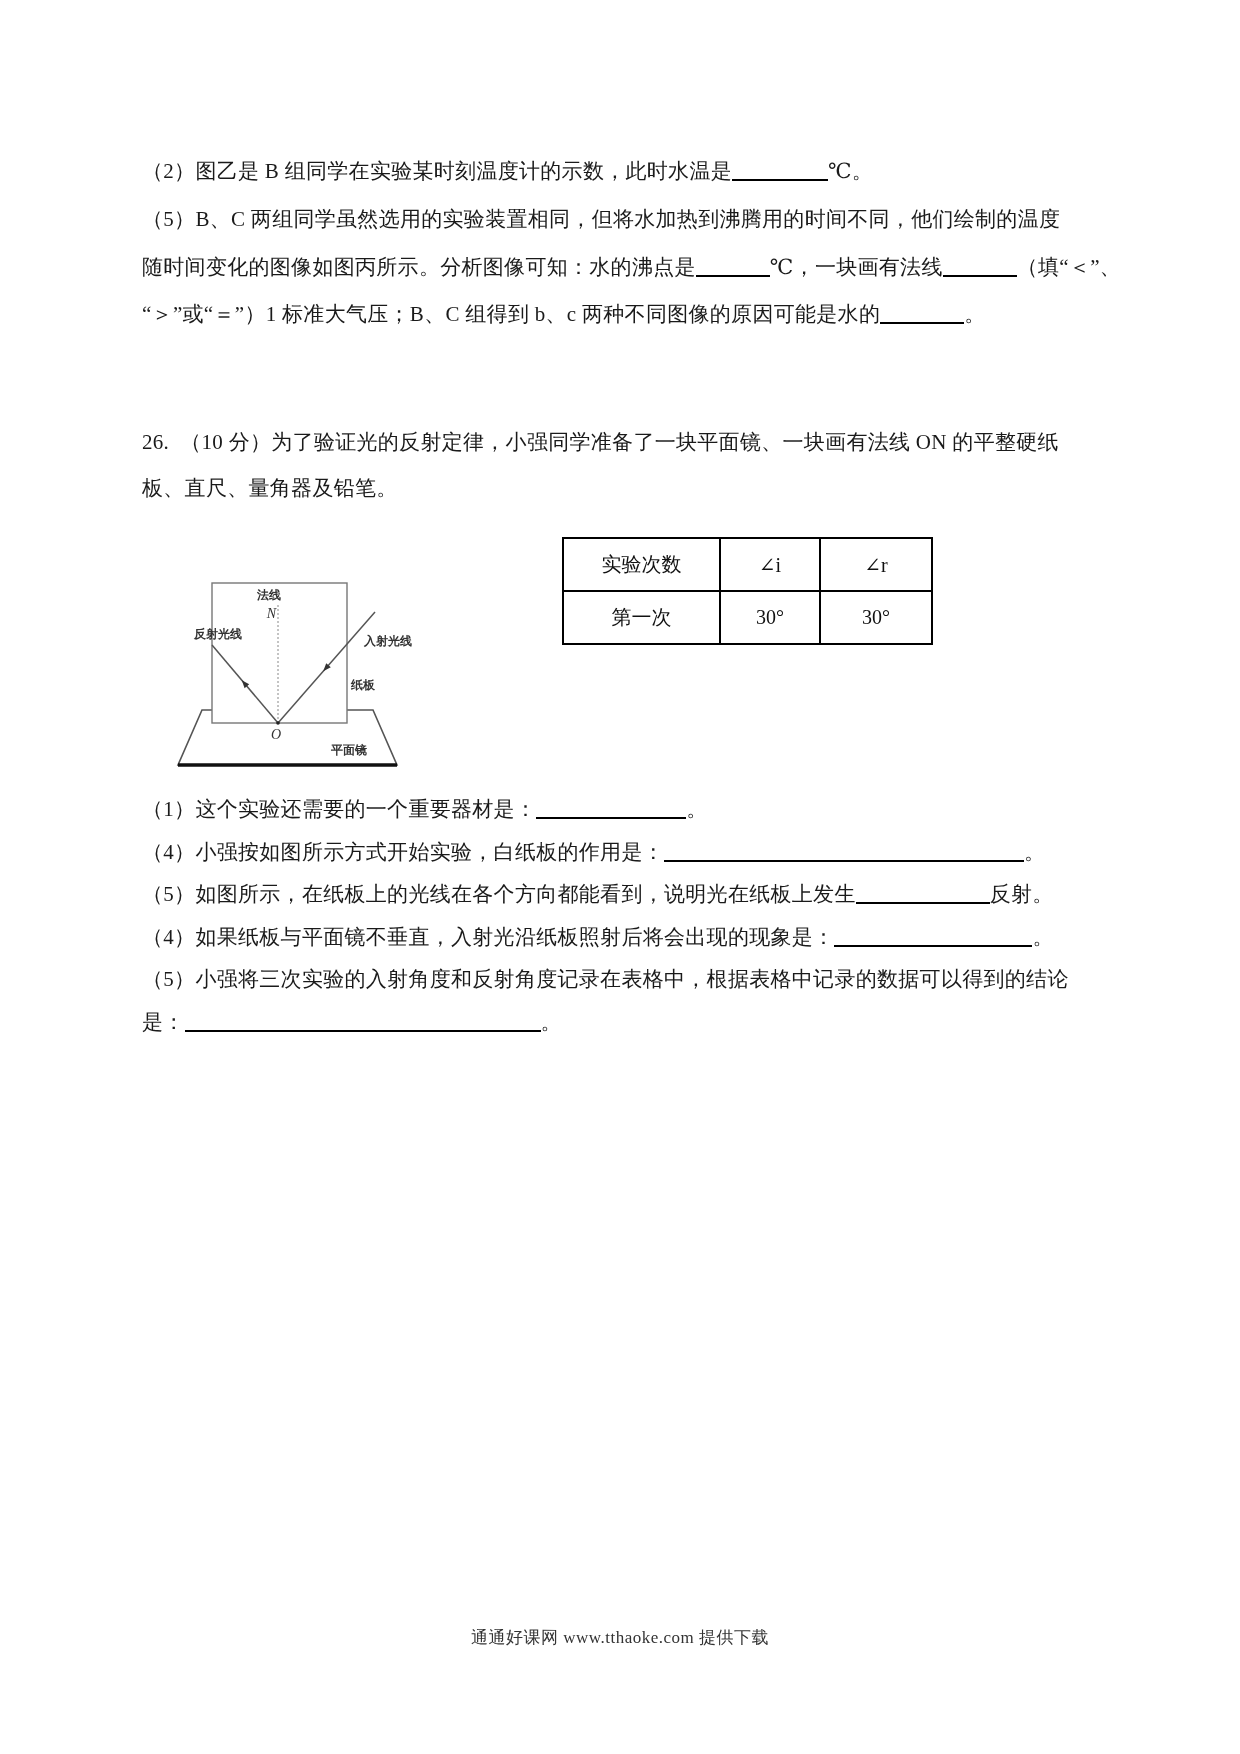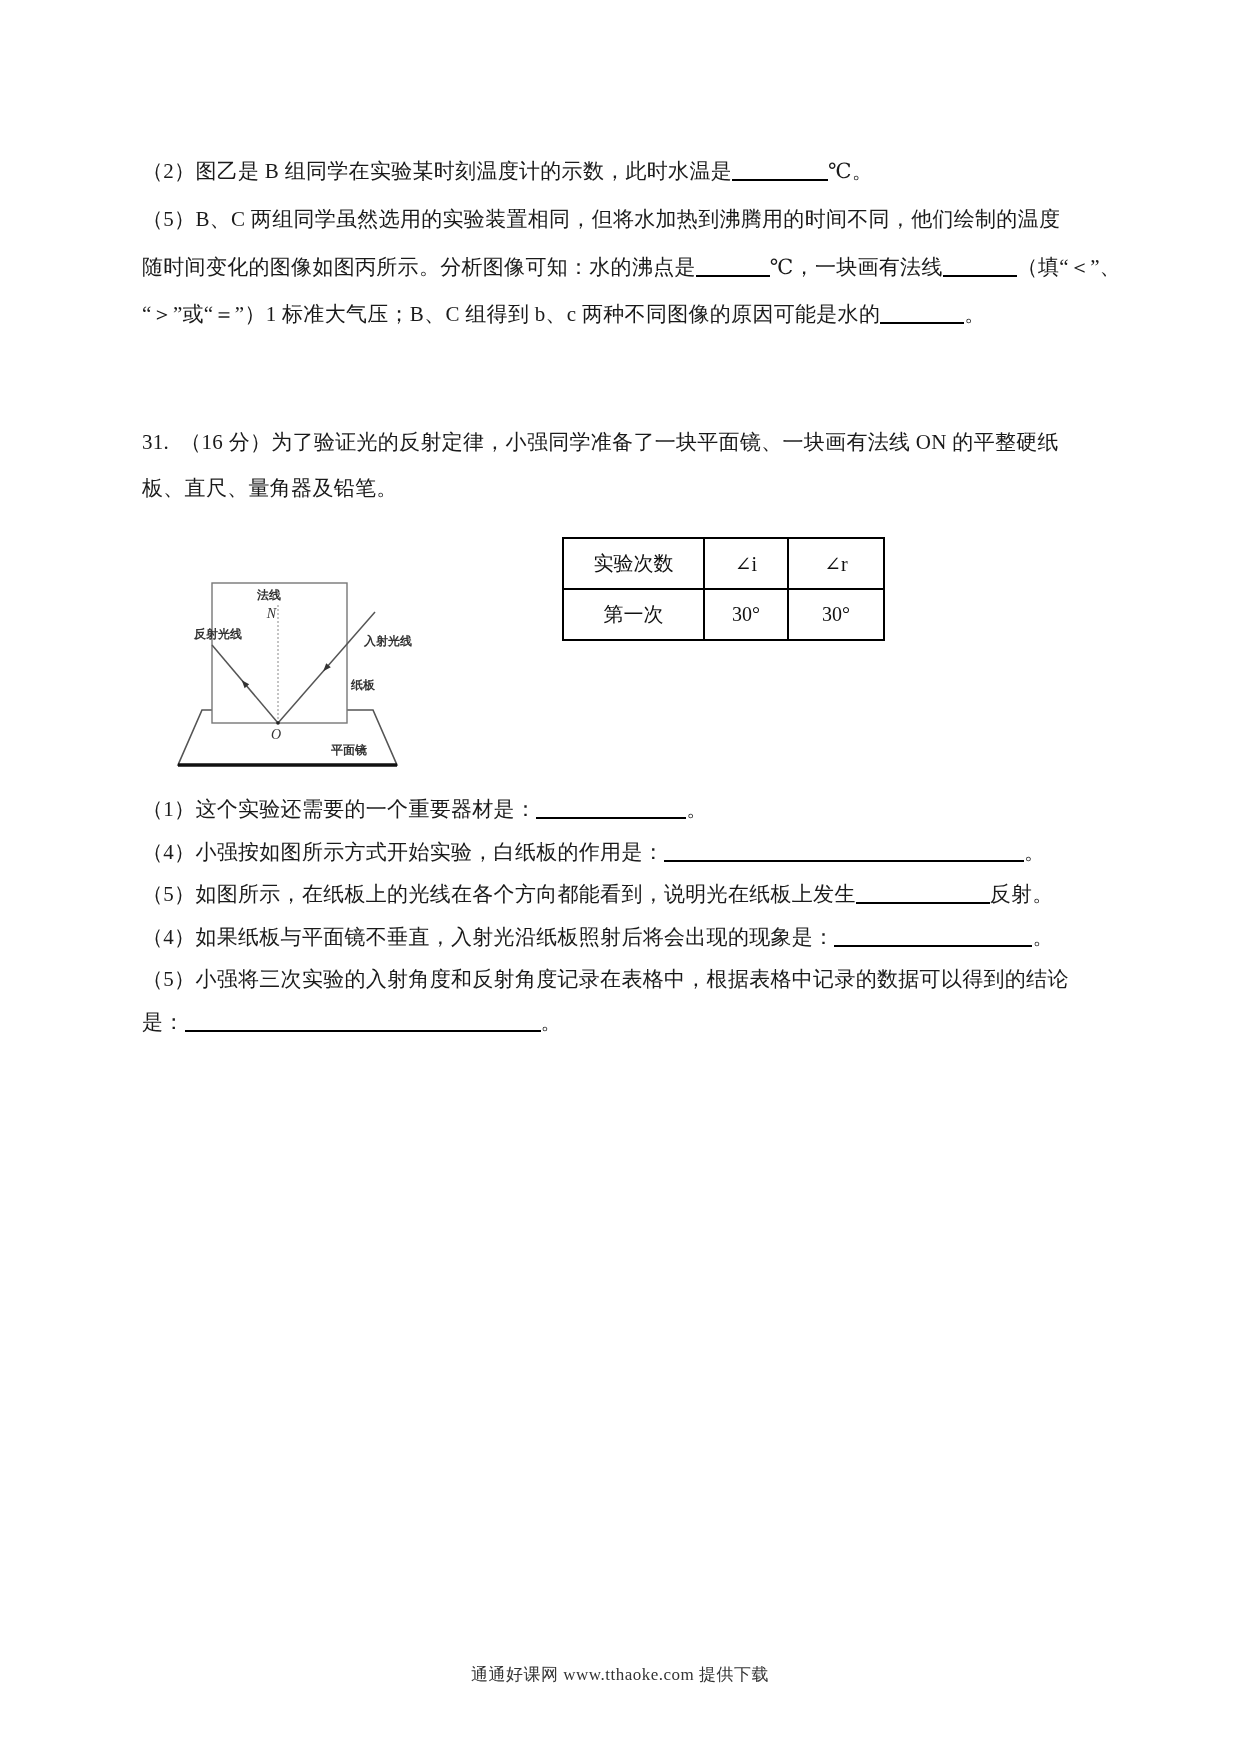--- a/index.html
+++ b/index.html
@@ -29,21 +29,21 @@
     position:absolute;
     left:562px; top:537px;
     border-collapse:collapse;
     font-size:20px;
     color:#111;
   }
   .angle-table td {
     border:2px solid #000;
     text-align:center;
     vertical-align:middle;
-    padding:4px;
+    padding:12px;
   }
   .angle-table .c1 { width:131px; }
   .angle-table .c2 { width:74px; }
   .angle-table .c3 { width:86px; }
   .angle-table tr { height:51px; }
   .figure {
     position:absolute;
     left:150px; top:557px;
     width:290px; height:225px;
   }
@@ -60,35 +60,34 @@
     fill:#333;
   }
   .footer {
     position:absolute;
     left:0; top:1626px;
     width:100%;
     text-align:center;
     font-size:17px;
     color:#333;
     letter-spacing:0.5px;
-    margin-top:37px;
   }
 </style>
 </head>
 <body>
 
 <div class="line" style="top:158px"><span>（2）图乙是 B 组同学在实验某时刻温度计的示数，此时水温是</span><span class="blank" style="width:96px"></span><span>℃。</span></div>
 
 <div class="line" style="top:206px"><span>（5）B、C 两组同学虽然选用的实验装置相同，但将水加热到沸腾用的时间不同，他们绘制的温度</span></div>
 
 <div class="line" style="top:254px"><span>随时间变化的图像如图丙所示。分析图像可知：水的沸点是</span><span class="blank" style="width:74px"></span><span>℃，一块画有法线</span><span class="blank" style="width:74px"></span><span>（填“＜”、</span></div>
 
 <div class="line" style="top:301px"><span>“＞”或“＝”）1 标准大气压；B、C 组得到 b、c 两种不同图像的原因可能是水的</span><span class="blank" style="width:84px"></span><span>。</span></div>
 
-<div class="line" style="top:429px"><span>31.  （16 分）为了验证光的反射定律，小强同学准备了一块平面镜、一块画有法线 ON 的平整硬纸</span></div>
+<div class="line" style="top:429px"><span>26.  （10 分）为了验证光的反射定律，小强同学准备了一块平面镜、一块画有法线 ON 的平整硬纸</span></div>
 <div class="line" style="top:475px"><span>板、直尺、量角器及铅笔。</span></div>
 
 <svg class="figure" viewBox="0 0 290 225">
 
   <polygon points="52,153 223,153 247,208 28,208" fill="#ffffff" stroke="#555" stroke-width="1.6"></polygon>
   <line x1="28" y1="208" x2="247" y2="208" stroke="#111" stroke-width="3.5"></line>
 
   <rect x="62" y="26" width="135" height="140" fill="#ffffff" stroke="#777" stroke-width="1.4"></rect>
 
   <line x1="128" y1="48" x2="128" y2="166" stroke="#888" stroke-width="1" stroke-dasharray="2,2"></line>

